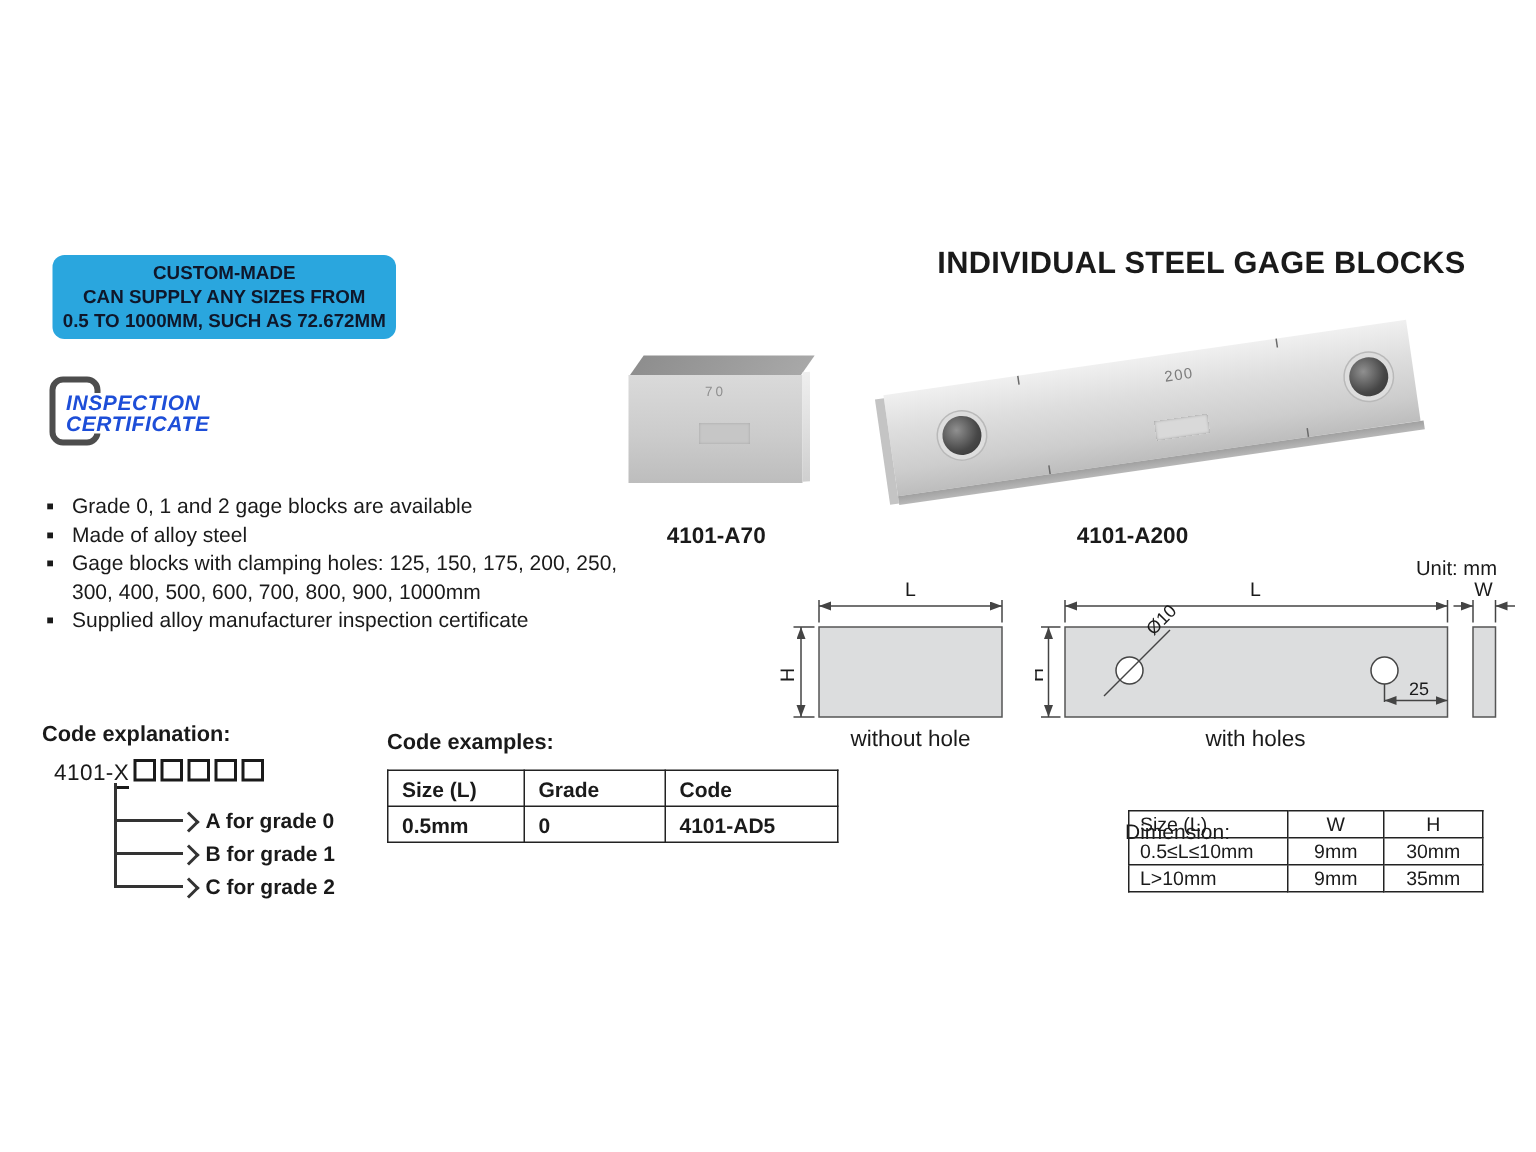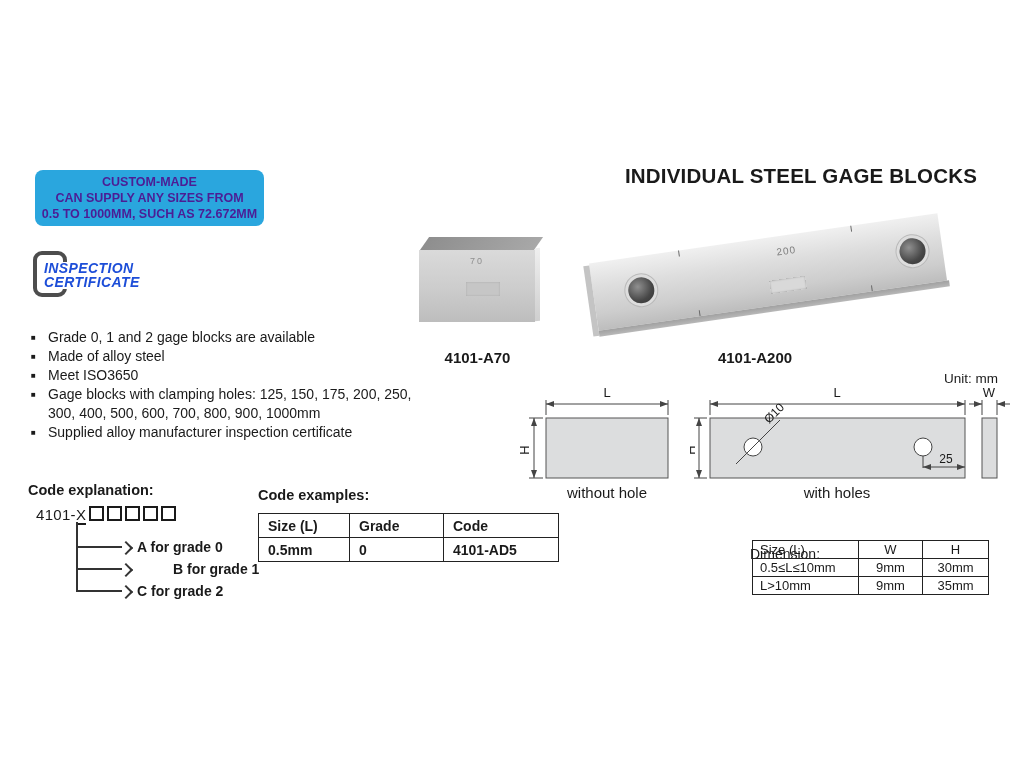--- a/index.html
+++ b/index.html
@@ -2,21 +2,21 @@
 <html><head>
 <meta charset="utf-8">
 <style>
   html,body{margin:0;padding:0;background:#ffffff;}
   .page{position:relative;width:1024px;height:768px;background:#ffffff;overflow:hidden;
         font-family:"Liberation Sans","DejaVu Sans",sans-serif;color:#1a1a1a;}
   .abs{position:absolute;}
 
   
   .badge{left:35px;top:170px;width:229px;height:56px;background:#2aa6de;border-radius:8px;
-         color:#4c1d95;font-weight:bold;font-size:12.5px;line-height:16px;text-align:center;
+         color:#0f172a;font-weight:bold;font-size:12.5px;line-height:16px;text-align:center;
          display:flex;flex-direction:column;justify-content:center;}
 
   
   .cert-bracket{left:33px;top:251px;width:26px;height:38px;border:4px solid #4d4d4d;border-radius:9px;background:#fff;}
   .cert-text{left:42px;top:262px;font-style:italic;font-weight:bold;color:#1d4ed8;
              font-size:14px;line-height:13.5px;letter-spacing:.4px;background:#fff;padding:0 2px;}
   .cert-text span{display:block;}
 
   
   .features{left:31px;top:328px;width:398px;font-size:14px;line-height:19px;}
@@ -92,21 +92,20 @@
 
   <div class="abs cert-bracket"></div>
   <div class="abs cert-text">
     <span>INSPECTION</span>
     <span>CERTIFICATE</span>
   </div>
 
   <div class="abs features">
     <div class="feature">Grade 0, 1 and 2 gage blocks are available</div>
     <div class="feature">Made of alloy steel</div>
-    <div class="feature">Meet ISO3650</div>
     <div class="feature">Gage blocks with clamping holes: 125, 150, 175, 200, 250, 300, 400, 500, 600, 700, 800, 900, 1000mm</div>
     <div class="feature">Supplied alloy manufacturer inspection certificate</div>
   </div>
 
   <div class="abs title">INDIVIDUAL STEEL GAGE BLOCKS</div>
 
   <div class="abs blockA">
     <div class="topface"></div>
     <div class="front"></div>
     <div class="sideface"></div>
@@ -191,21 +190,21 @@
     <span>4101-</span><span class="xvar">X</span><span class="sq"></span><span class="sq"></span><span class="sq"></span><span class="sq"></span><span class="sq"></span>
   </div>
   <div class="abs vline"></div>
   <div class="abs branch" style="top:546px;"></div>
   <div class="abs branch" style="top:568px;"></div>
   <div class="abs branch" style="top:590px;"></div>
   <div class="abs chev" style="left:121px;top:543px;"></div>
   <div class="abs chev" style="left:121px;top:565px;"></div>
   <div class="abs chev" style="left:121px;top:587px;"></div>
   <div class="abs gradelabel" style="left:137px;top:539px;">A for grade 0</div>
-  <div class="abs gradelabel" style="left:137px;top:561px;margin-left:36px;">B for grade 1</div>
+  <div class="abs gradelabel" style="left:137px;top:561px;">B for grade 1</div>
   <div class="abs gradelabel" style="left:137px;top:583px;">C for grade 2</div>
 
   <div class="abs h-bold" style="left:258px;top:487px;">Code examples:</div>
   <table class="abs tbl-ex" style="left:258px;top:513px;width:300px;">
     <colgroup>
         <col style="width:91px">
         <col style="width:94px">
         <col style="width:115px">
       </colgroup>
     <tbody>

